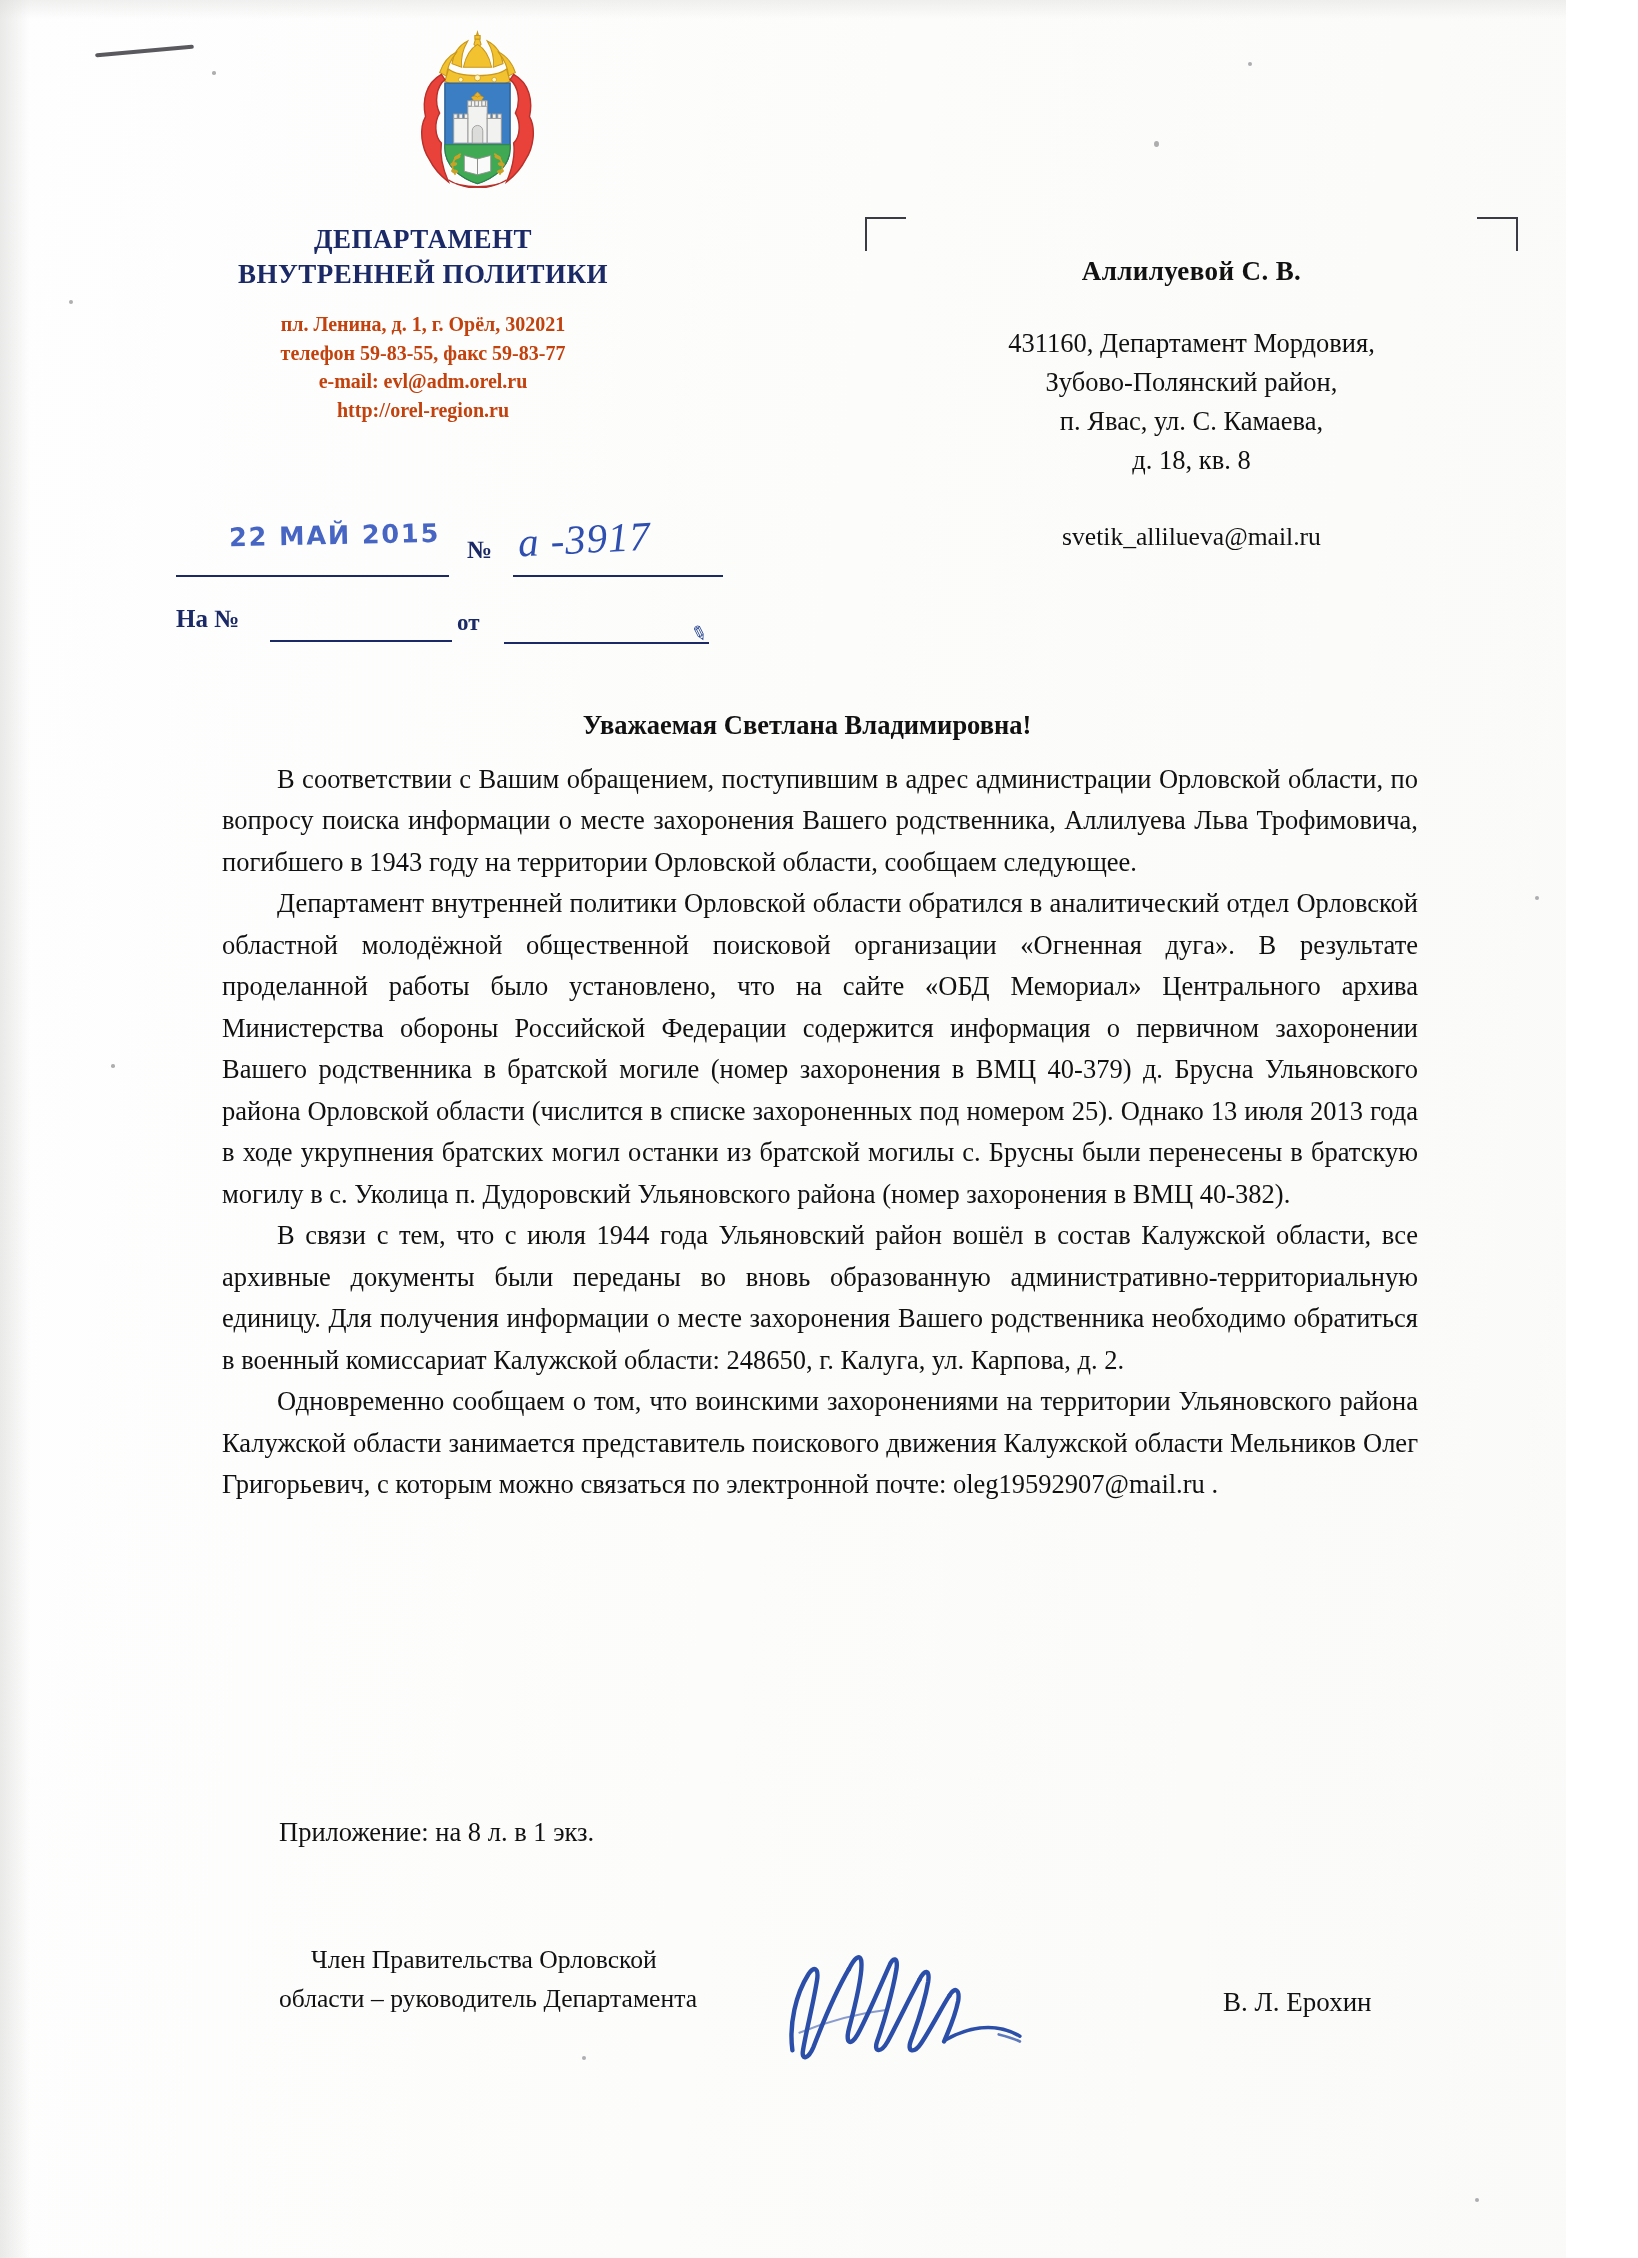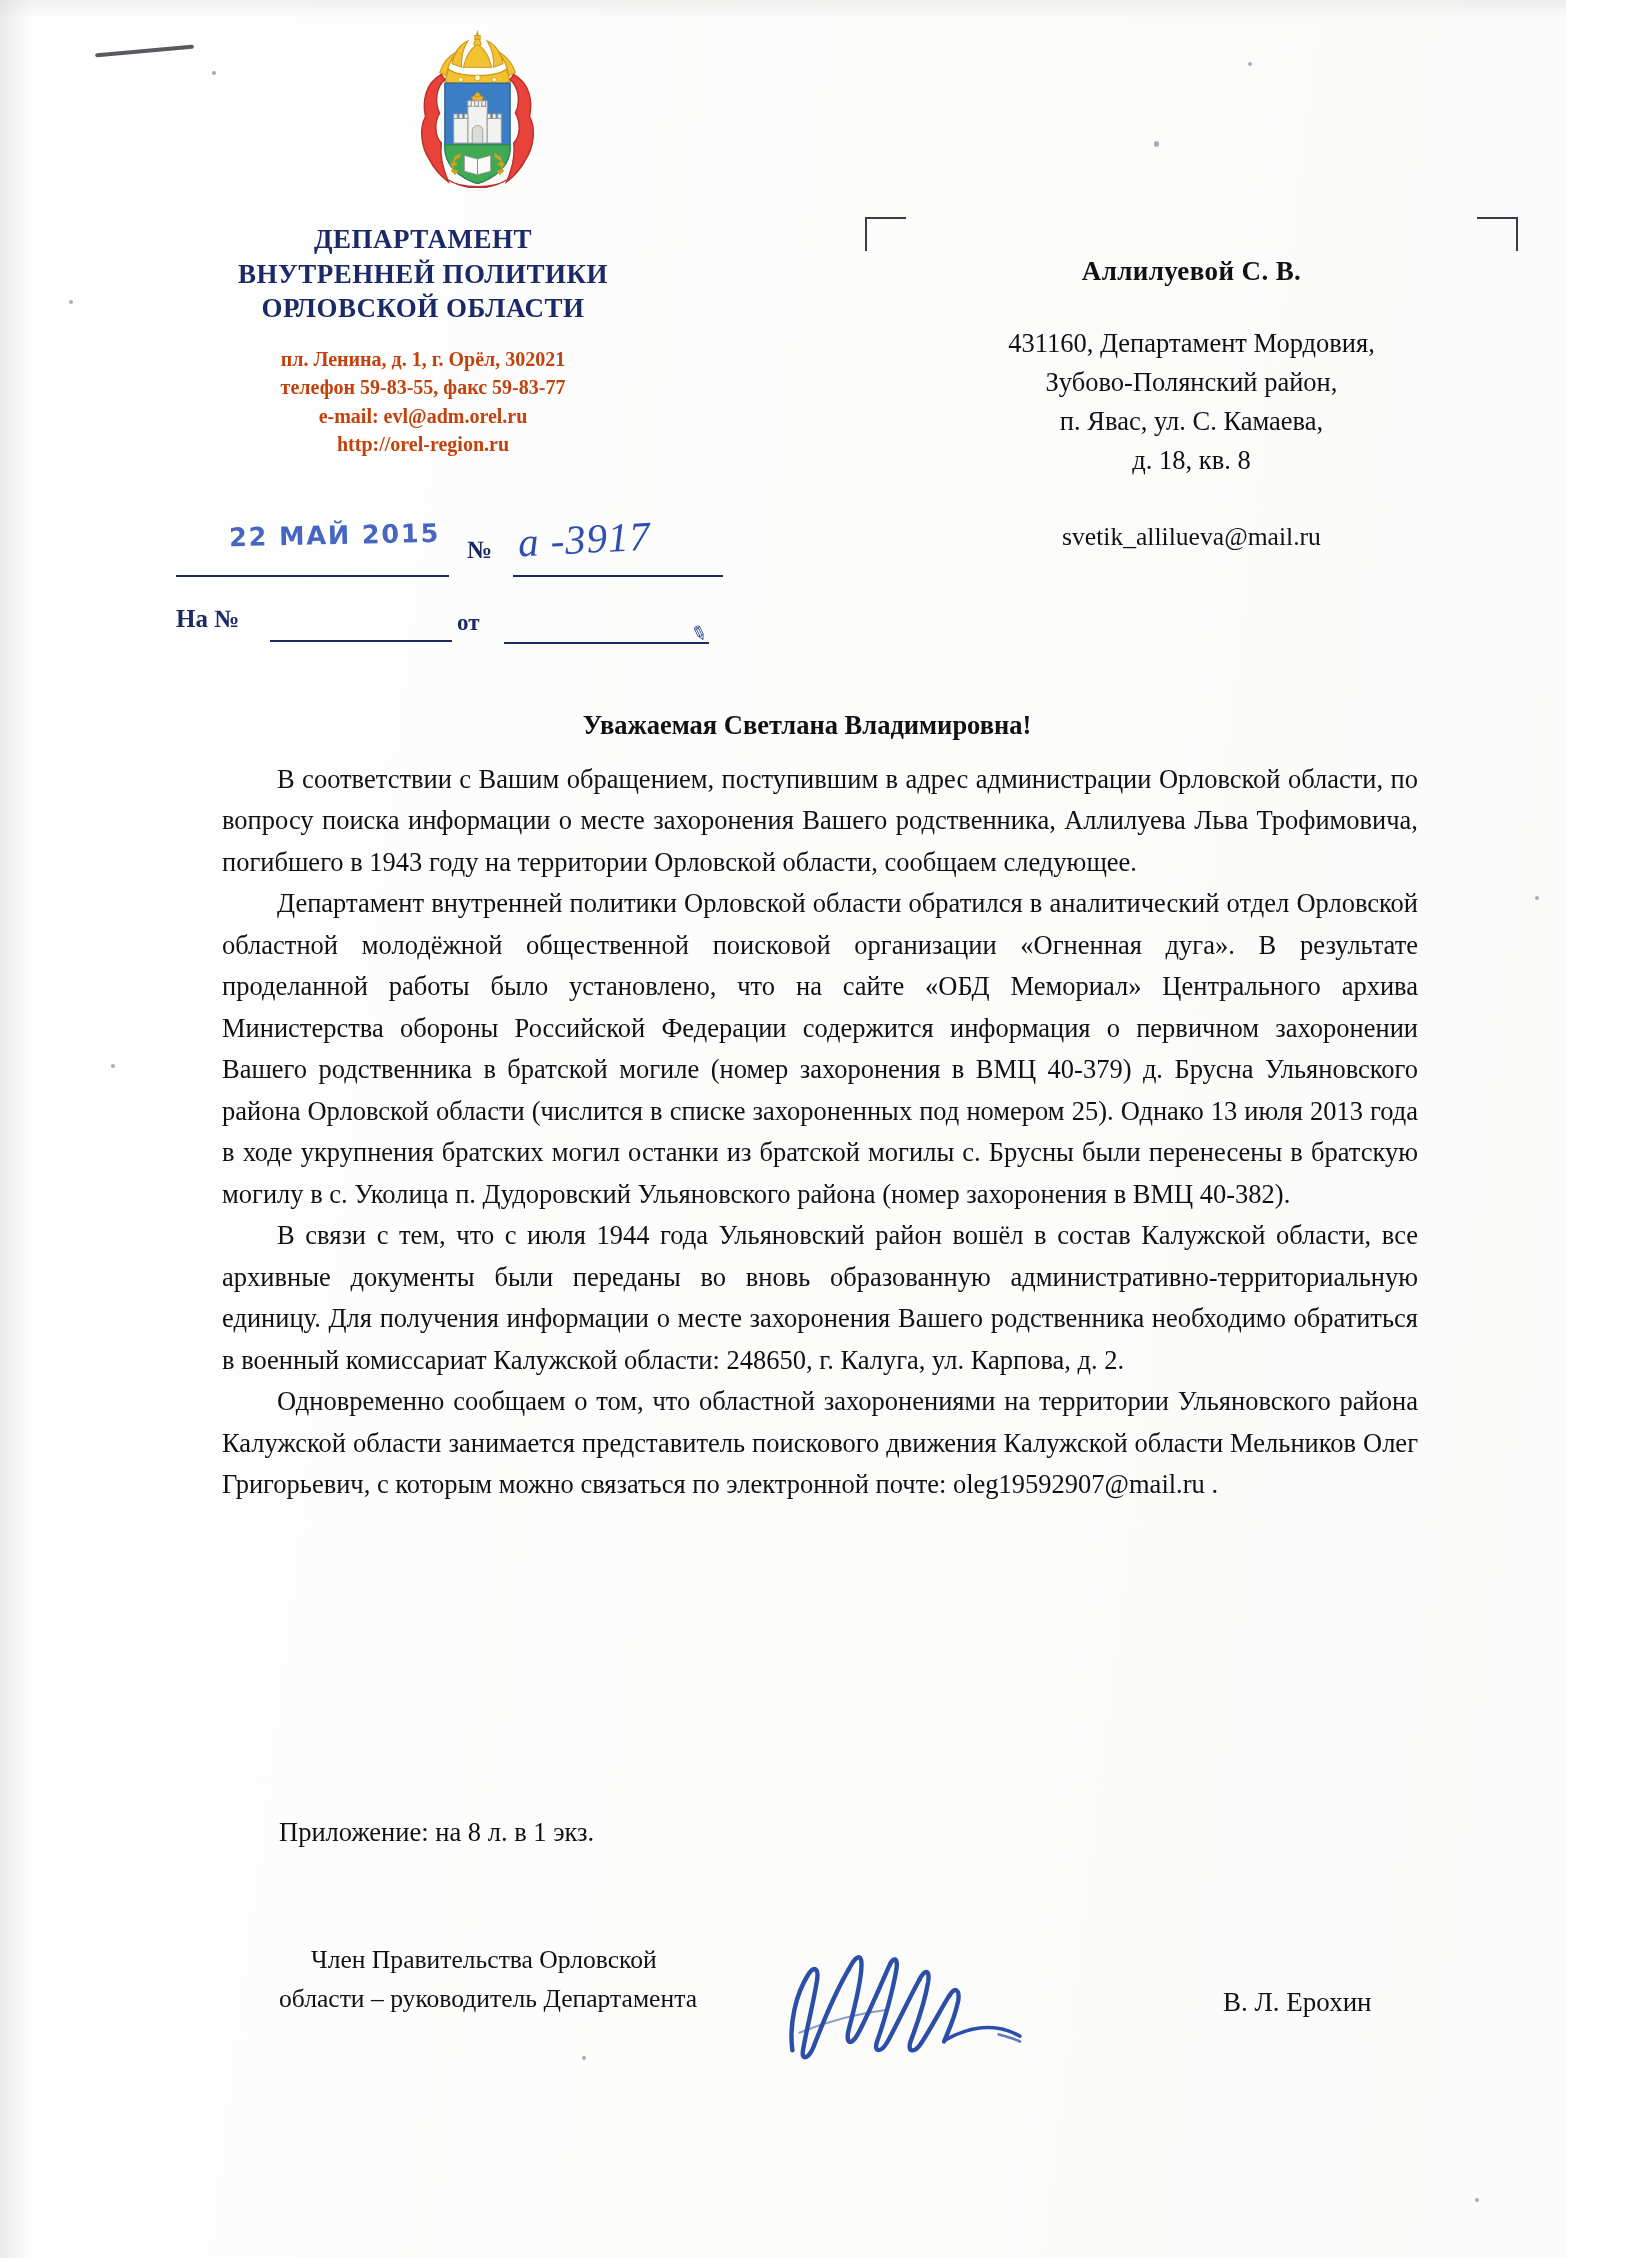--- a/index.html
+++ b/index.html
@@ -395,21 +395,20 @@
         <ellipse cx="116" cy="158" rx="4" ry="2.2" transform="rotate(10 116 158)"></ellipse>
         <ellipse cx="115" cy="166" rx="4" ry="2.2" transform="rotate(-14 115 166)"></ellipse>
       </g>
     </svg>
   </div>
 
   <div class="letterhead">
     <div class="lh-title">
       <span class="lh-line">ДЕПАРТАМЕНТ</span>
       <span class="lh-line">ВНУТРЕННЕЙ ПОЛИТИКИ</span>
-      <span class="lh-line">ОРЛОВСКОЙ ОБЛАСТИ</span>
     </div>
     <div class="lh-contacts">
       <span class="lh-line">пл. Ленина, д. 1, г. Орёл, 302021</span>
       <span class="lh-line">телефон 59-83-55, факс 59-83-77</span>
       <span class="lh-line">e-mail: evl@adm.orel.ru</span>
       <span class="lh-line">http://orel-region.ru</span>
     </div>
   </div>
 
   <div class="regblock">
@@ -443,21 +442,21 @@
     </div>
     <div class="recip-email">svetik_allilueva@mail.ru</div>
   </div>
 
   <div class="greeting">Уважаемая Светлана Владимировна!</div>
 
   <div class="body-text">
     <p>В соответствии с Вашим обращением, поступившим в адрес администрации Орловской области, по вопросу поиска информации о месте захоронения Вашего родственника, Аллилуева Льва Трофимовича, погибшего в 1943 году на территории Орловской области, сообщаем следующее.</p>
     <p>Департамент внутренней политики Орловской области обратился в аналитический отдел Орловской областной молодёжной общественной поисковой организации «Огненная дуга». В результате проделанной работы было установлено, что на сайте «ОБД Мемориал» Центрального архива Министерства обороны Российской Федерации содержится информация о первичном захоронении Вашего родственника в братской могиле (номер захоронения в ВМЦ 40-379) д. Брусна Ульяновского района Орловской области (числится в списке захороненных под номером 25). Однако 13 июля 2013 года в ходе укрупнения братских могил останки из братской могилы с. Брусны были перенесены в братскую могилу в с. Уколица п. Дудоровский Ульяновского района (номер захоронения в ВМЦ 40-382).</p>
     <p>В связи с тем, что с июля 1944 года Ульяновский район вошёл в состав Калужской области, все архивные документы были переданы во вновь образованную административно-территориальную единицу. Для получения информации о месте захоронения Вашего родственника необходимо обратиться в военный комиссариат Калужской области: 248650, г. Калуга, ул. Карпова, д. 2.</p>
-    <p>Одновременно сообщаем о том, что областной захоронениями на территории Ульяновского района Калужской области занимается представитель поискового движения Калужской области Мельников Олег Григорьевич, с которым можно связаться по электронной почте: oleg19592907@mail.ru .</p>
+    <p>Одновременно сообщаем о том, что воинскими захоронениями на территории Ульяновского района Калужской области занимается представитель поискового движения Калужской области Мельников Олег Григорьевич, с которым можно связаться по электронной почте: oleg19592907@mail.ru .</p>
   </div>
 
   <div class="attachment">Приложение: на 8 л. в 1 экз.</div>
 
   <div class="signature">
     <div class="sig-title">
       <span class="st-line">Член Правительства Орловской</span>
       <span class="st-line">области – руководитель Департамента</span>
     </div>
     <div class="sig-mark">

